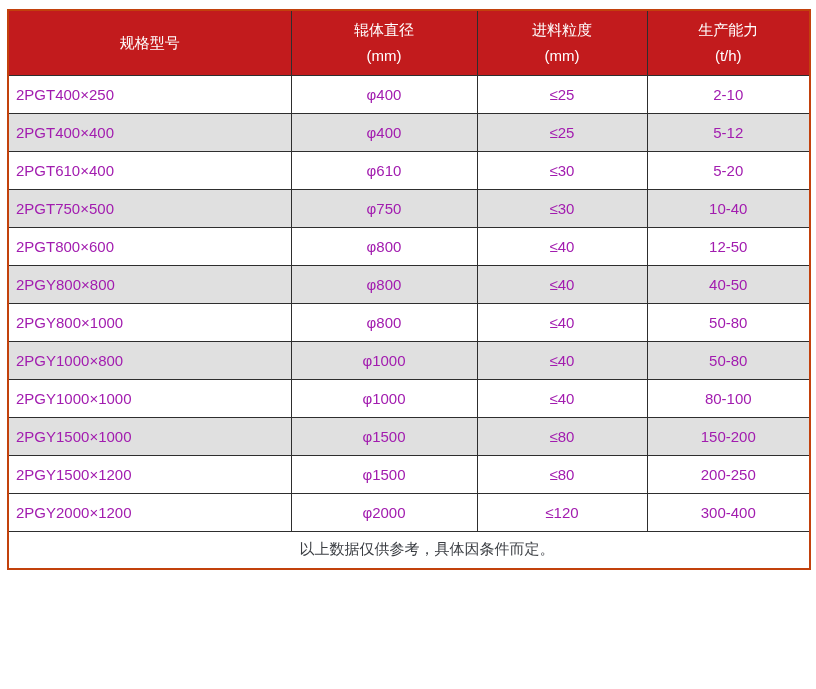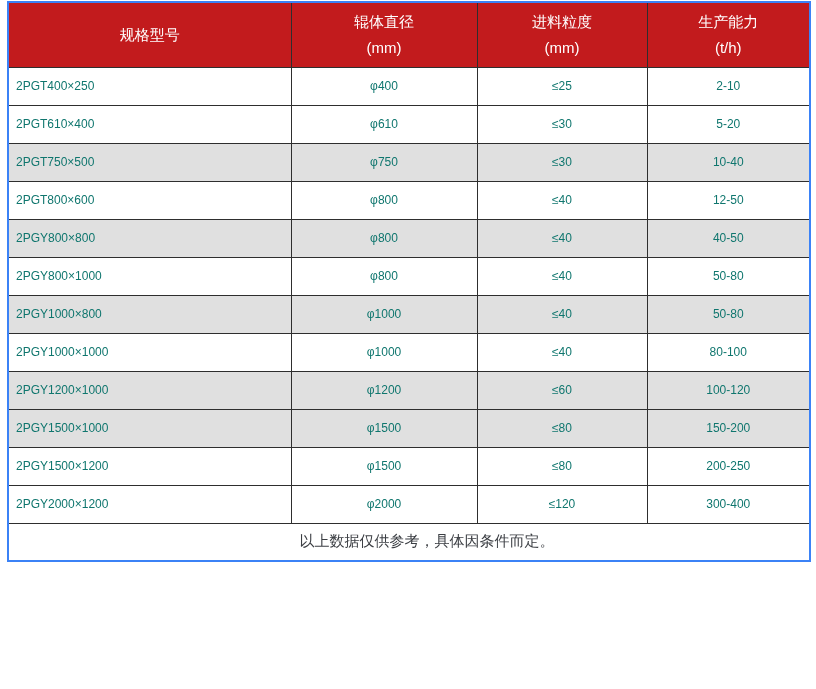--- a/index.html
+++ b/index.html
@@ -10,25 +10,25 @@
   }
   .page {
     position: relative;
     width: 816px;
     height: 689px;
     background: #ffffff;
   }
   .spec-table {
     position: absolute;
     left: 7px;
-    top: 1px;
+    top: 9px;
     width: 802px;
     border-collapse: collapse;
     table-layout: fixed;
-    border: 2px solid #3b82f6;
+    border: 2px solid #c2410c;
   }
   .spec-table th,
   .spec-table td {
     border: 1px solid #2e2e2e;
     overflow: hidden;
   }
   thead th {
     background: #c21b1d;
     color: #ffffff;
     height: 65px;
@@ -37,22 +37,22 @@
     text-align: center;
     vertical-align: middle;
   }
   thead th .hline {
     display: block;
     line-height: 26px;
   }
   thead th .hline:empty { display: none; }
   tbody td {
     height: 38px;
-    font-size: 12px;
-    color: #0f766e;
+    font-size: 15px;
+    color: #a21caf;
     text-align: center;
     vertical-align: middle;
     background: #ffffff;
   }
   tbody tr.alt td { background: #e0e0e0; }
   tbody td.model-cell {
     text-align: left;
     padding-left: 7px;
   }
   tfoot td {
@@ -96,20 +96,26 @@
         </th>
       </tr>
     </thead>
     <tbody>
         <tr>
           <td class="model-cell">2PGT400×250</td>
           <td>φ400</td>
           <td>≤25</td>
           <td>2-10</td>
         </tr>
+        <tr class="alt">
+          <td class="model-cell">2PGT400×400</td>
+          <td>φ400</td>
+          <td>≤25</td>
+          <td>5-12</td>
+        </tr>
         <tr>
           <td class="model-cell">2PGT610×400</td>
           <td>φ610</td>
           <td>≤30</td>
           <td>5-20</td>
         </tr>
         <tr class="alt">
           <td class="model-cell">2PGT750×500</td>
           <td>φ750</td>
           <td>≤30</td>
@@ -139,26 +145,20 @@
           <td>≤40</td>
           <td>50-80</td>
         </tr>
         <tr>
           <td class="model-cell">2PGY1000×1000</td>
           <td>φ1000</td>
           <td>≤40</td>
           <td>80-100</td>
         </tr>
         <tr class="alt">
-          <td class="model-cell">2PGY1200×1000</td>
-          <td>φ1200</td>
-          <td>≤60</td>
-          <td>100-120</td>
-        </tr>
-        <tr class="alt">
           <td class="model-cell">2PGY1500×1000</td>
           <td>φ1500</td>
           <td>≤80</td>
           <td>150-200</td>
         </tr>
         <tr>
           <td class="model-cell">2PGY1500×1200</td>
           <td>φ1500</td>
           <td>≤80</td>
           <td>200-250</td>

